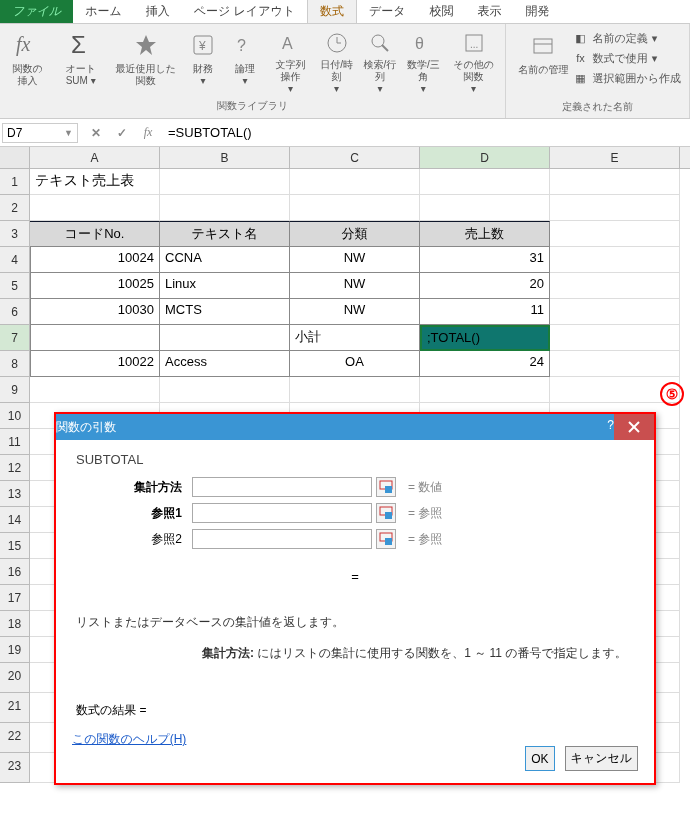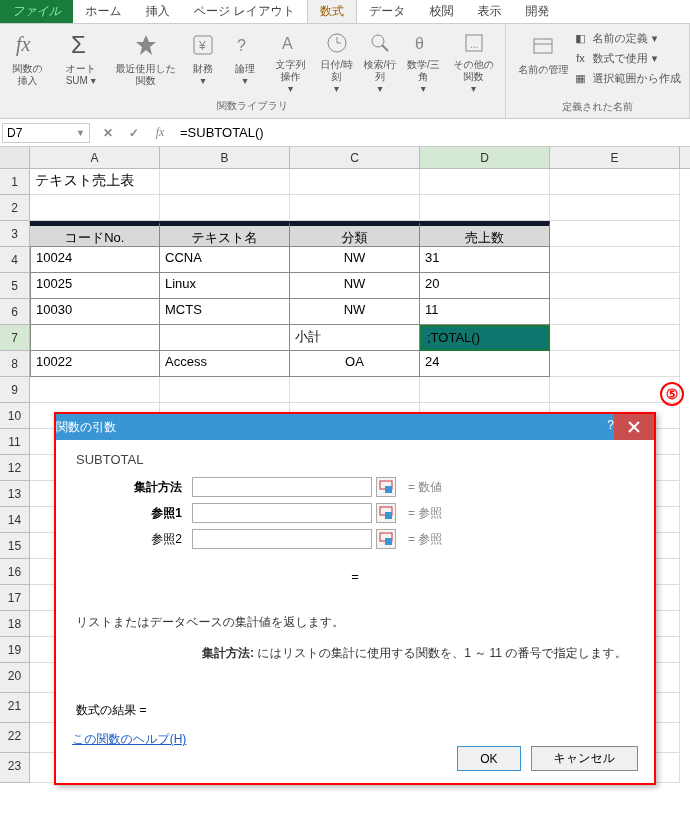--- a/index.html
+++ b/index.html
@@ -18,39 +18,39 @@
 .ribbon-btn { display: flex; flex-direction: column; align-items: center; justify-content: start; padding: 2px 4px; cursor: pointer; min-width: 40px; height: 70px; }
 .ribbon-btn .icon { width: 32px; height: 32px; display:flex; align-items:center; justify-content:center; }
 .ribbon-btn .label { font-size: 10px; text-align: center; color: #555; margin-top: 2px; line-height: 1.2; }
 .ribbon-group-title { font-size: 10px; text-align: center; color: #666; padding: 2px 0; }
 .ribbon-name-group { padding: 4px 8px; }
 .ribbon-name-item { display:flex; align-items:center; gap:4px; font-size: 11px; color:#555; padding: 2px 0; }
 .small-icon { width: 16px; height: 16px; display:inline-flex; align-items:center; justify-content:center; }
 
 
 .formula-bar { display:flex; align-items:center; border-bottom: 1px solid #ccc; height: 28px; background:#fff; }
-.name-box { width: 88px; border: 1px solid #ccc; margin: 2px; padding: 2px 4px; display:flex; align-items:center; justify-content:space-between; font-size: 12px; }
+.name-box { width: 76px; border: 1px solid #ccc; margin: 2px; padding: 2px 4px; display:flex; align-items:center; justify-content:space-between; font-size: 12px; }
 .fb-icons { display:flex; gap:6px; padding: 0 6px; align-items:center; }
 .fb-icon { width: 20px; height: 20px; display:flex; align-items:center; justify-content:center; color:#888; cursor:pointer; }
 .formula-input { flex:1; border:none; padding: 4px; font-size: 13px; outline:none; }
 
 
 .grid-wrap { position:relative; }
 .col-headers { display:flex; background:#eee; border-bottom:1px solid #bbb; height: 22px; }
 .corner { width: 30px; border-right:1px solid #bbb; background:#e8e8e8; }
 .col-h { border-right:1px solid #bbb; text-align:center; font-size:12px; color:#333; line-height:22px; background:#eee; }
 .col-h.sel { background:#d4e8d4; }
 .row { display:flex; height: 26px; }
 .row-h { width:30px; border-right:1px solid #bbb; border-bottom:1px solid #bbb; background:#eee; text-align:center; font-size:12px; line-height:26px; color:#333; }
 .row-h.sel { background:#d4e8d4; }
 .cell { border-right:1px solid #ddd; border-bottom:1px solid #ddd; padding: 3px 5px; font-size: 13px; overflow:hidden; white-space:nowrap; background:#fff; }
-.cell.hdr { background:#d9d9d9; text-align:center; border-right:1px solid #888; border-bottom:1px solid #888; border-top:5px solid #0f172a; }
+.cell.hdr { background:#d9d9d9; text-align:center; border-right:1px solid #888; border-bottom:1px solid #888; border-top:1px solid #0f172a; }
 .cell.hdr:first-of-type { border-left:1px solid #888; }
 .cell.data { border-right:1px solid #888; border-bottom:1px solid #888; }
-.cell.right { text-align:left; }
+.cell.right { text-align:right; }
 .cell.center { text-align:center; }
 .cell.title { font-size:14px; }
 .cell.active { border: 2px solid #1a7c3a; background:#0f766e; }
 
 
 .cA { width: 130px; }
 .cB { width: 130px; }
 .cC { width: 130px; }
 .cD { width: 130px; }
 .cE { width: 130px; }
@@ -66,21 +66,21 @@
 .arg-label { width:120px; text-align:right; padding-right: 10px; font-size:12px; }
 .arg-label.bold { font-weight:bold; }
 .arg-input { flex: 0 0 180px; height: 20px; border: 1px solid #aaa; padding: 1px 3px; font-size:12px; }
 .arg-pick { width:20px; height:20px; border:1px solid #aaa; margin-left: 4px; display:flex; align-items:center; justify-content:center; cursor:pointer; background:#f4f4f4; }
 .arg-hint { margin-left: 12px; color:#888; font-size:12px; }
 .desc { font-size:12px; margin-top: 30px; padding: 0 4px; color:#333; }
 .desc2 { font-size:12px; margin-top: 14px; padding: 0 4px 0 130px; color:#333; }
 .result { font-size:12px; margin-top: 40px; padding: 0 4px; }
 .help-link { color:#1a5ac9; text-decoration:underline; font-size:12px; margin-top: 12px; display:inline-block; cursor:pointer; }
 .dialog-buttons { position:absolute; bottom:12px; right:16px; display:flex; gap:10px; }
-.dlg-btn { border:1px solid #888; background:#f0f0f0; padding: 3px 22px; font-size:12px; cursor:pointer; }
+.dlg-btn { border:1px solid #888; background:#f0f0f0; padding: 3px 5px; font-size:12px; cursor:pointer; }
 .dlg-btn.ok { border: 1px solid #3a95d4; }
 .eq-center { text-align:center; font-size:13px; margin-top:20px; }
 
 .callout { position:absolute; right: 6px; top: 382px; width:24px; height:24px; border:2px solid red; border-radius:50%; color:red; font-weight:bold; display:flex; align-items:center; justify-content:center; font-size:14px; }
 </style>
 </head>
 <body>
 
 <div class="ribbon-tabs">
   <div class="ribbon-tab file">ファイル</div>

